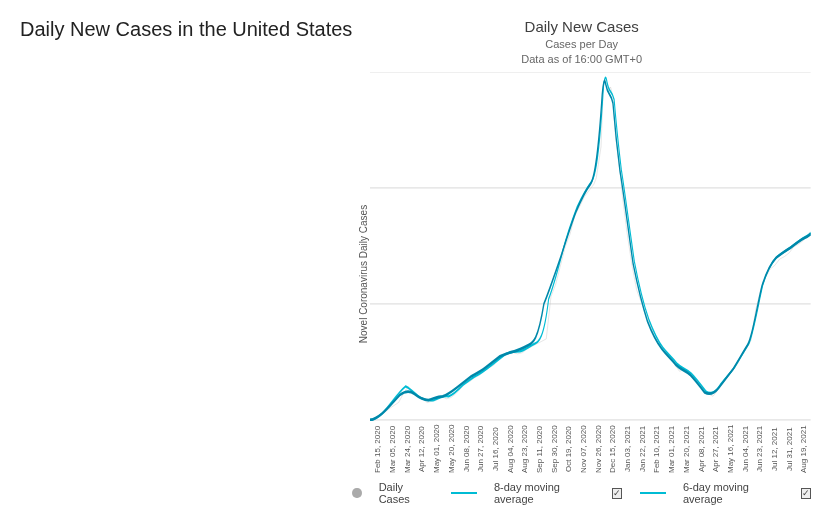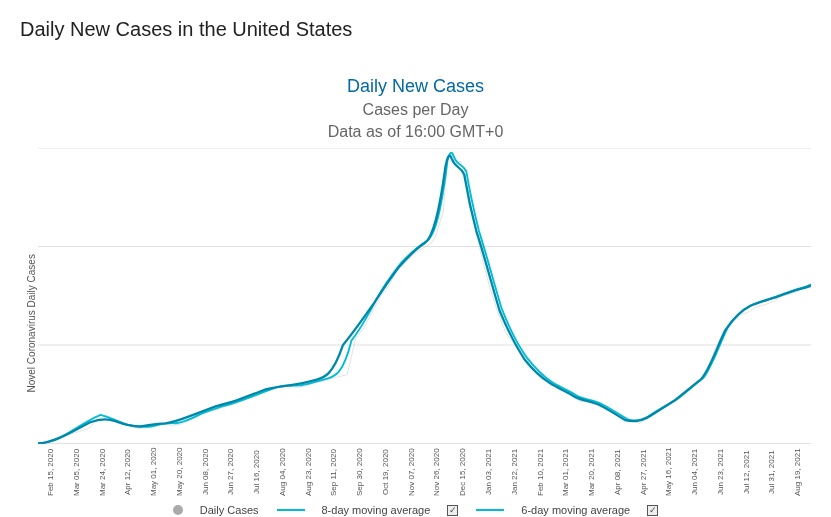--- a/index.html
+++ b/index.html
@@ -8,43 +8,42 @@
       background: #fff;
       width: 831px;
       height: 517px;
       overflow: hidden;
     }
     .page-container {
       padding: 18px 20px 10px 20px;
       width: 831px;
       height: 517px;
       display: flex;
-      flex-direction: column;
+      flex-direction: row;
     }
     .page-title {
       font-size: 20px;
       font-weight: normal;
       color: #222;
       margin-bottom: 8px;
     }
     .chart-area {
       flex: 1;
       display: flex;
       flex-direction: column;
       align-items: center;
       position: relative;
     }
     .chart-title {
-      font-size: 18px;
-      color: #0369a1;
+      font-size: 15px;
+      color: #404040;
       margin-bottom: 2px;
-      margin-top: 27px;
     }
     .chart-subtitle {
-      font-size: 16px;
+      font-size: 11px;
       color: #666;
       text-align: center;
       line-height: 1.4;
       margin-bottom: 4px;
     }
     .chart-wrapper {
       display: flex;
       flex-direction: row;
       width: 100%;
       flex: 1;

